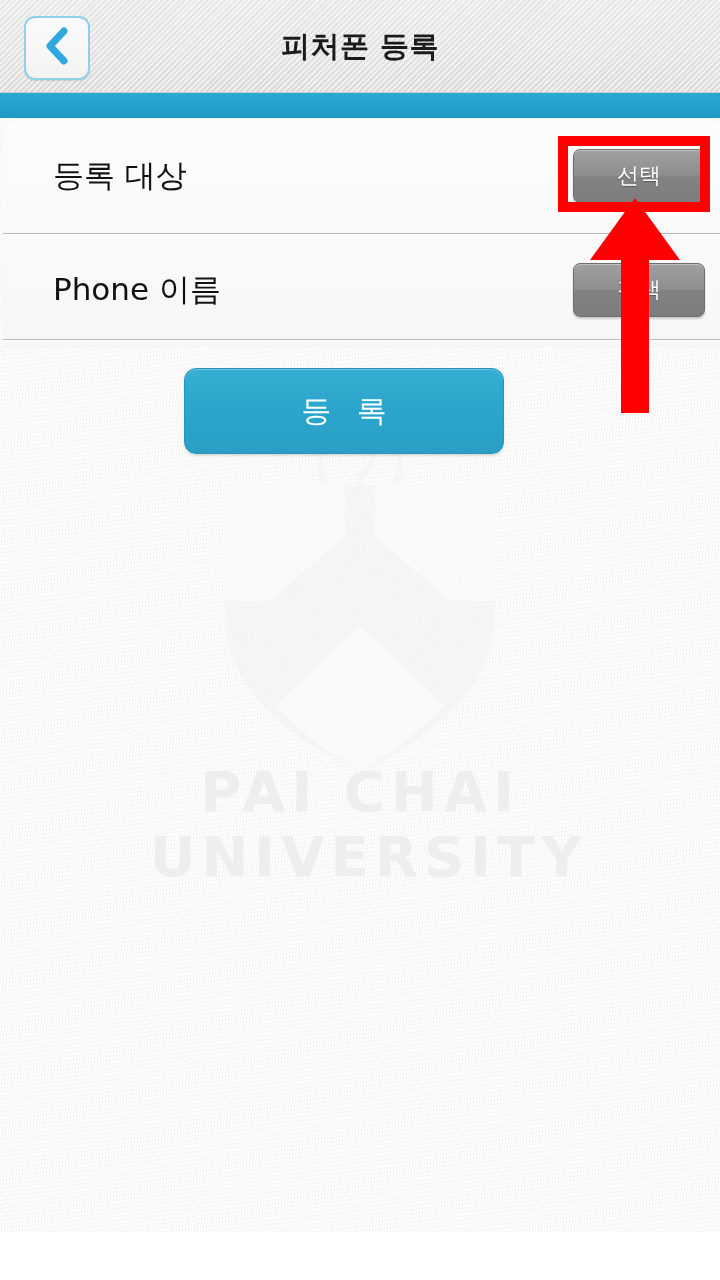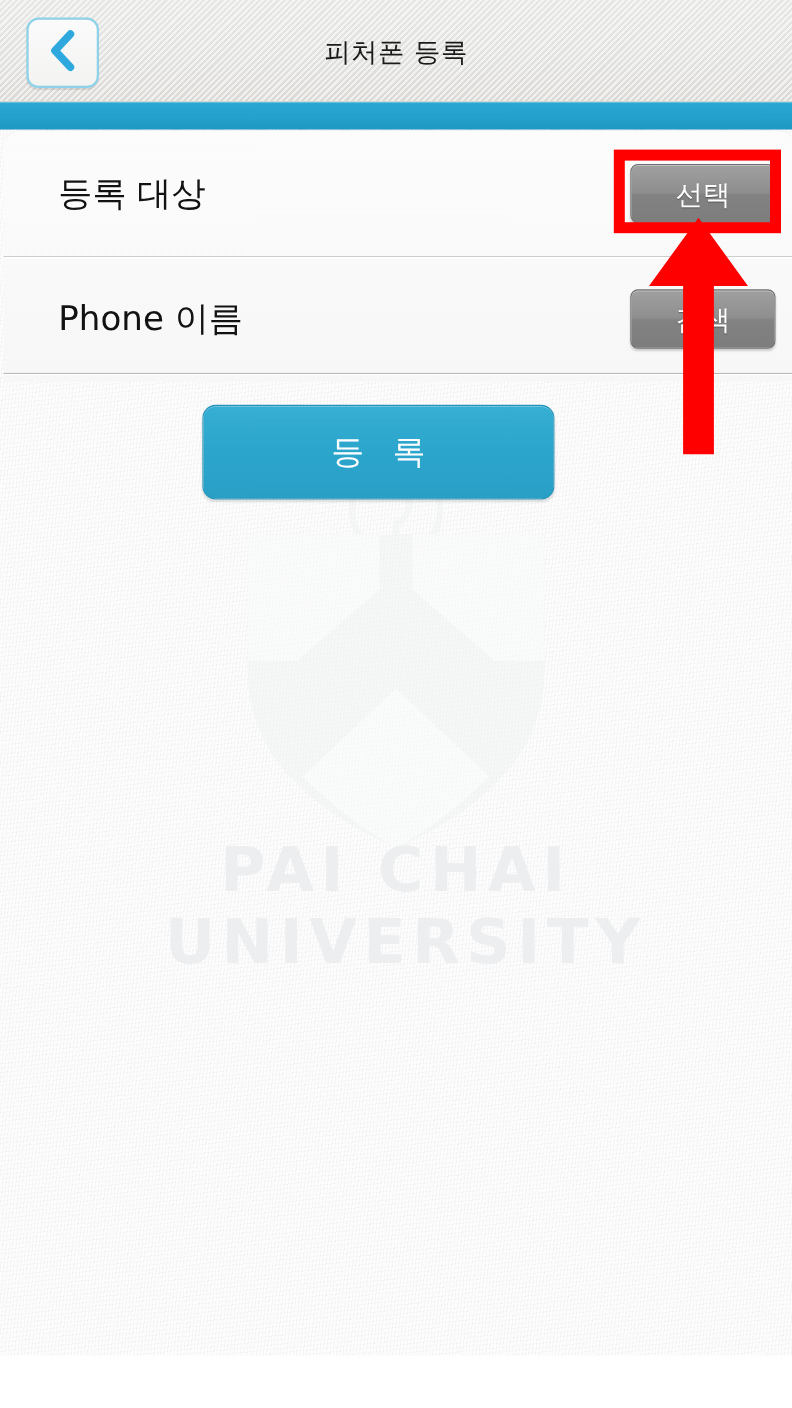--- a/index.html
+++ b/index.html
@@ -47,22 +47,22 @@
   }
   .back-chevron { display:block; }
 
   .header-title {
     position: absolute;
     left: 0; top: 0;
     width: 720px; height: 93px;
     display: flex;
     align-items: center;
     justify-content: center;
-    font-size: 24px;
-    font-weight: normal;
+    font-size: 29px;
+    font-weight: bold;
     color: #1b1b1b;
     letter-spacing: 0.5px;
   }
 
   
   .accent-bar {
     position: absolute;
     left: 0; top: 93px;
     width: 720px; height: 25px;
     background: linear-gradient(180deg,#2aa9d3 0%, #23a0cb 60%, #1f97c2 100%);
@@ -151,21 +151,21 @@
     height: 54px;
     border-radius: 7px;
     background: linear-gradient(180deg,#a0a0a0 0%, #8e8e8e 48%, #828282 52%, #7d7d7d 100%);
     border: 1px solid #6e6e6e;
     box-shadow: 0 2px 2px rgba(0,0,0,0.18), inset 0 1px 0 rgba(255,255,255,0.35);
     box-sizing: border-box;
     display: flex;
     align-items: center;
     justify-content: center;
     color: #ffffff;
-    font-size: 25px;
+    font-size: 22px;
     text-shadow: 0 1px 1px rgba(0,0,0,0.35);
   }
 
   
   .submit-button {
     position: absolute;
     left: 184px;
     top: 250px;
     width: 320px;
     height: 86px;

